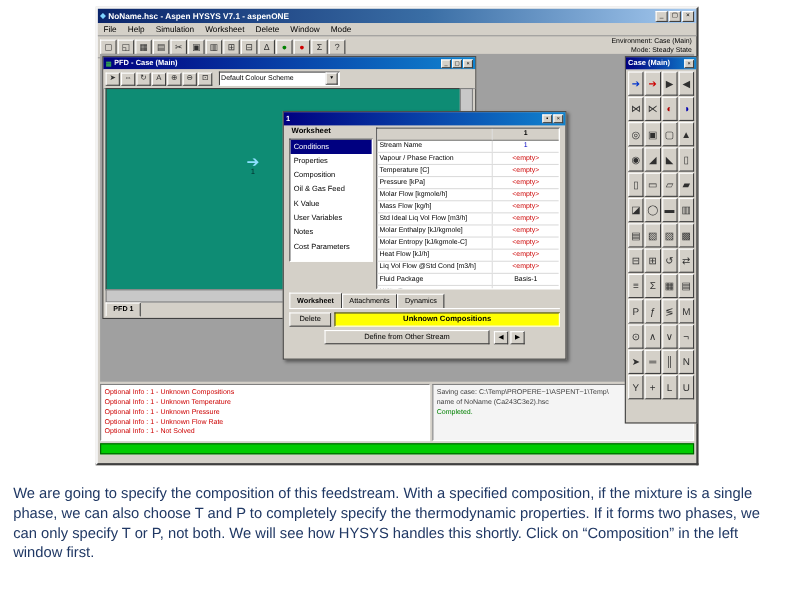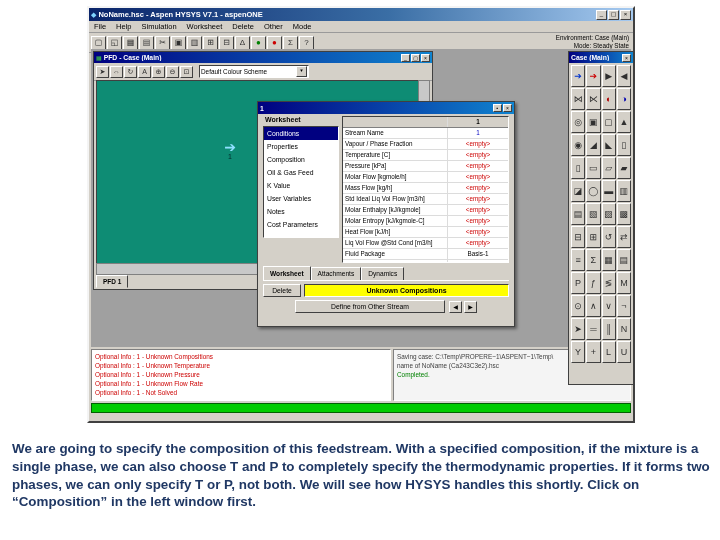--- a/index.html
+++ b/index.html
@@ -91,21 +91,21 @@
   .status-pane{position:absolute;left:2px;top:341px;width:300px;height:52px;background:#fff;
        border:1px solid;border-color:#808080 #fff #fff #808080;font-size:6.4px;line-height:9px;
        padding:2px 3px;overflow:hidden;box-sizing:border-box;}
   .trace-pane{position:absolute;left:304px;top:341px;width:238px;height:52px;background:#f4f4f4;
        border:1px solid;border-color:#808080 #fff #fff #808080;font-size:6.4px;line-height:9px;
        padding:2px 3px;overflow:hidden;box-sizing:border-box;}
   .pline{white-space:nowrap;overflow:hidden;}
   .solver-bar{position:absolute;left:2px;top:395px;width:540px;height:10px;background:#00cc00;border:1px solid #006000;box-sizing:border-box;}
 
   
-  .caption{position:absolute;left:12px;top:440px;width:698px;margin:0;font-size:13.4px;font-weight:bold;
+  .caption{position:absolute;left:12px;top:440px;width:698px;margin:0;font-size:13.4px;font-weight:normal;
        color:#203864;line-height:1.33;font-family:"Liberation Sans",sans-serif;}
 </style>
 </head>
 <body>
 
 <div class="slide">
 
   <div class="app">
 
     <div class="titlebar">
@@ -119,21 +119,21 @@
         </span>
     </div>
 
     <div class="menubar">
 
     <span class="menu-item">File</span>
         <span class="menu-item">Help</span>
         <span class="menu-item">Simulation</span>
         <span class="menu-item">Worksheet</span>
         <span class="menu-item">Delete</span>
-        <span class="menu-item">Other</span>
+        <span class="menu-item">Window</span>
         <span class="menu-item">Mode</span>
       </div>
 
     <div class="toolbar">
       <span style="display:flex;gap:1px;">
 
       <button class="tbtn"><span>▢</span></button>
           <button class="tbtn"><span>◱</span></button>
           <button class="tbtn"><span>▦</span></button>
           <button class="tbtn"><span>▤</span></button>

